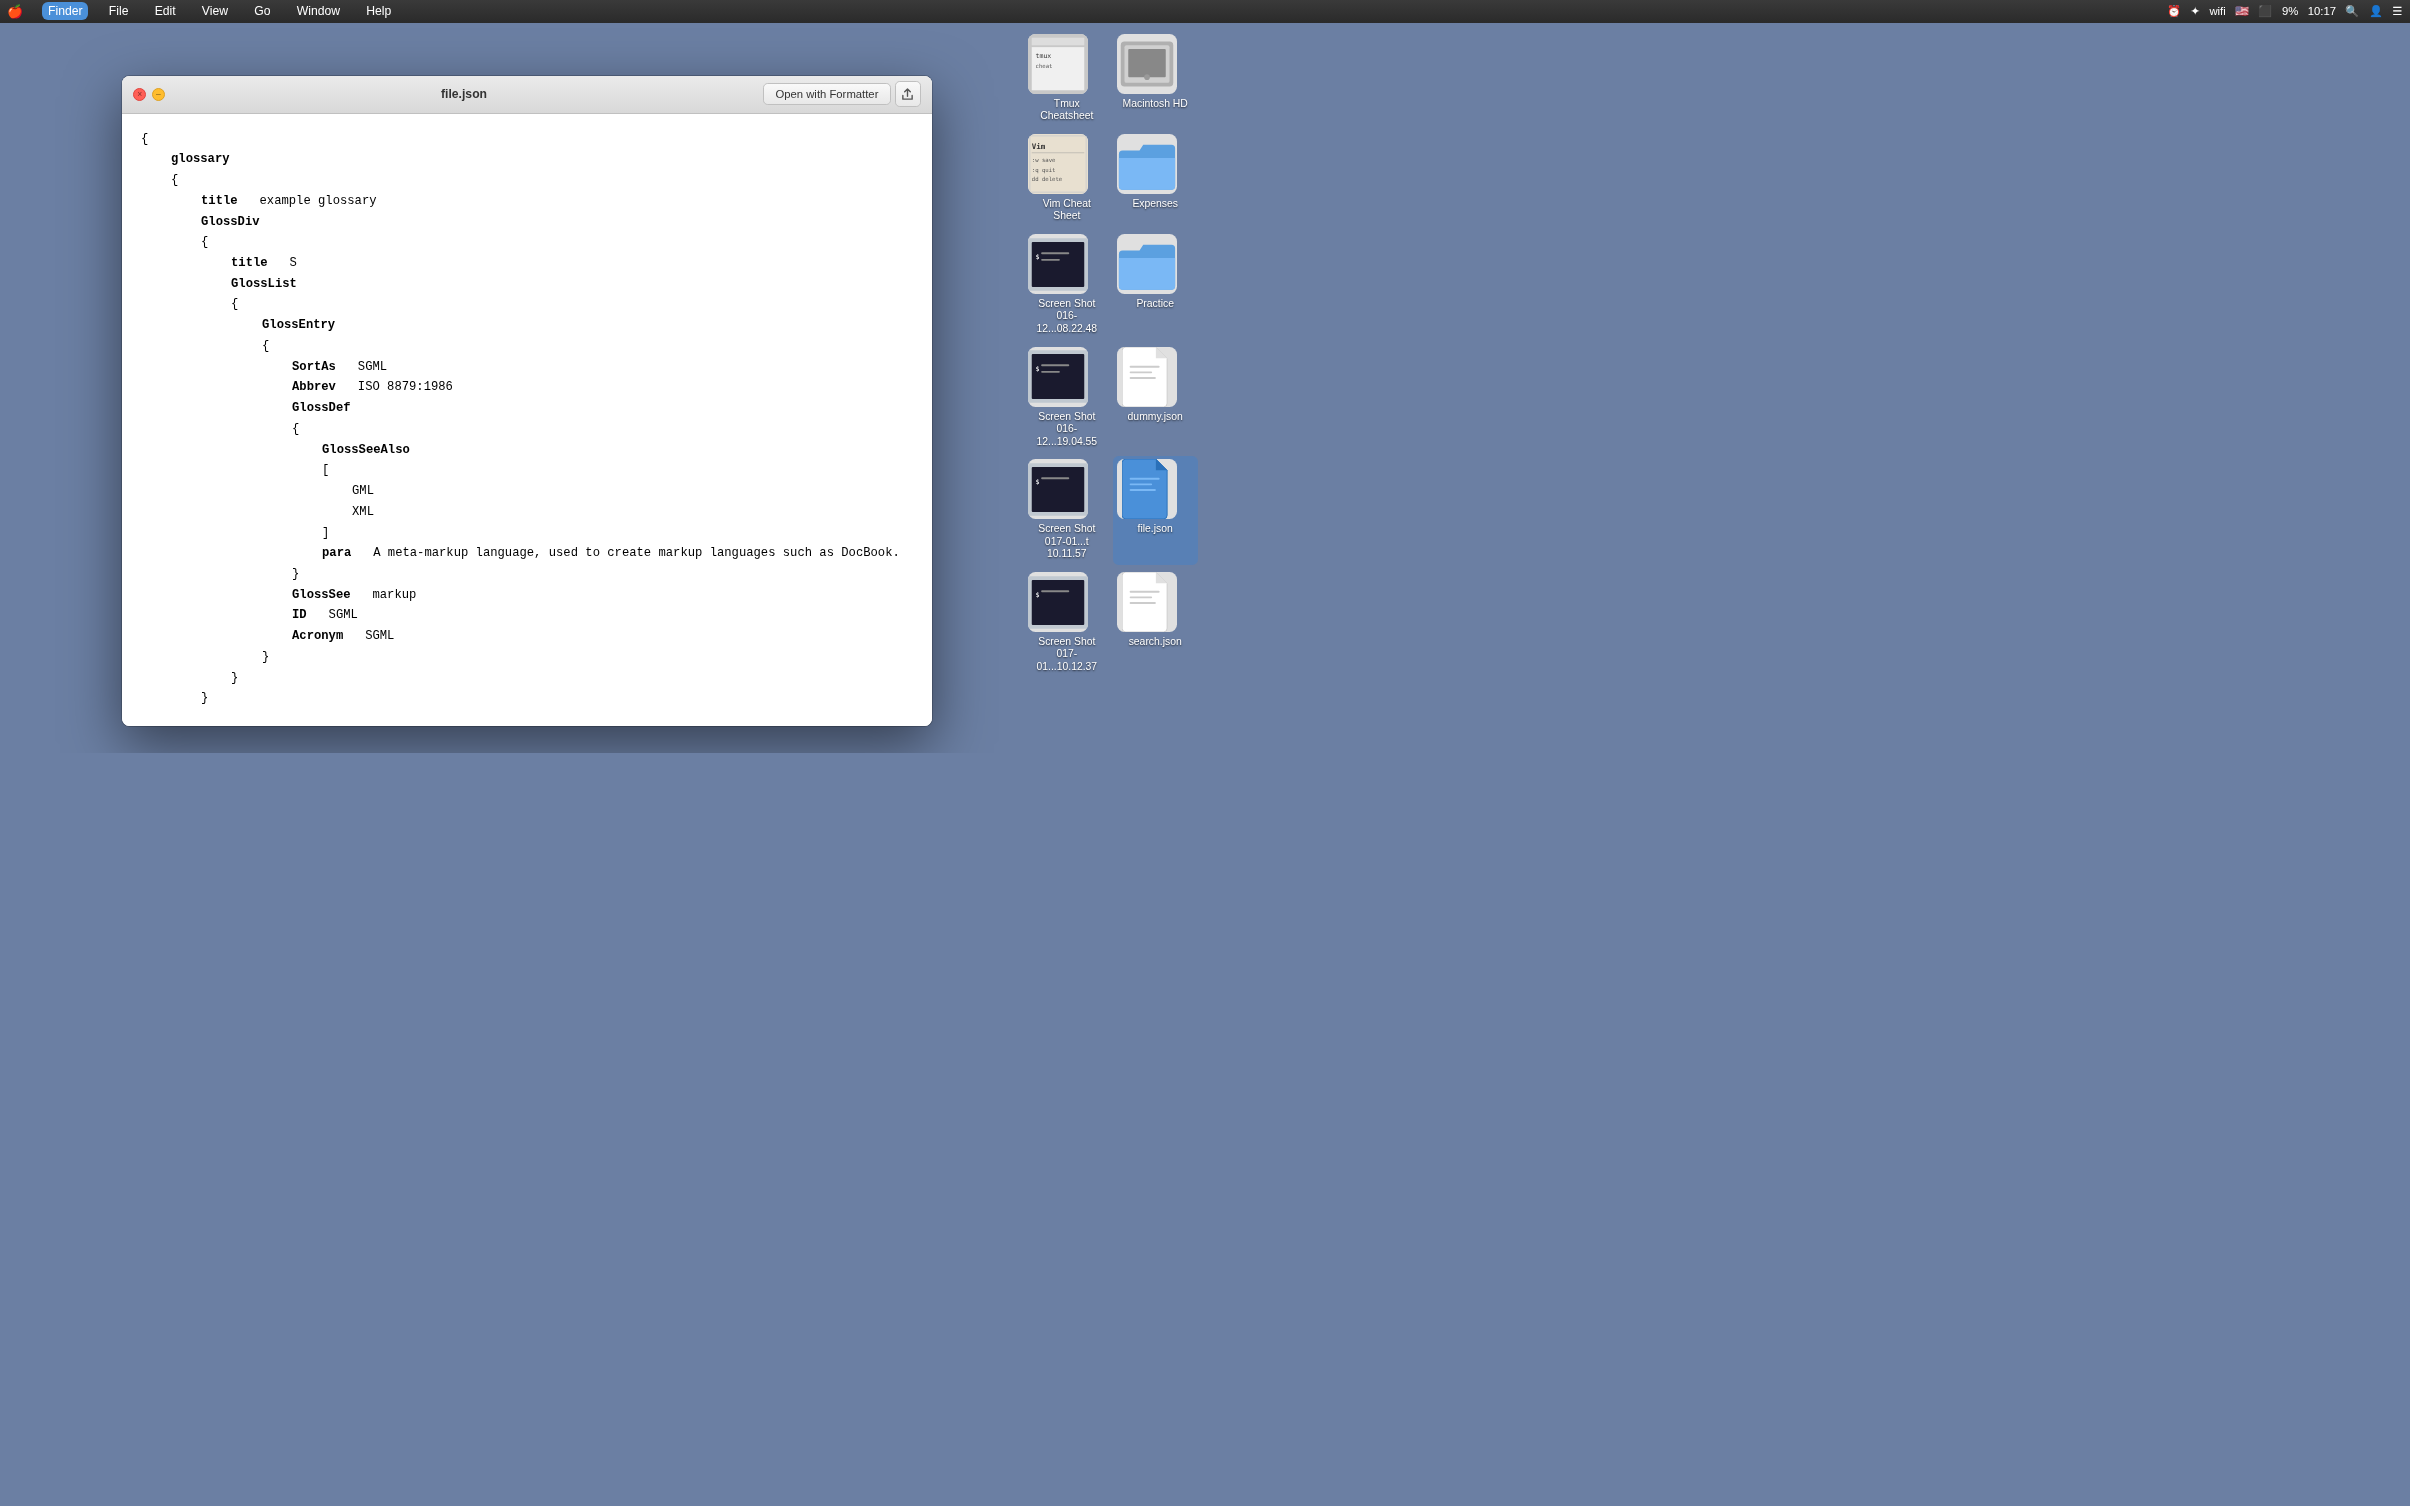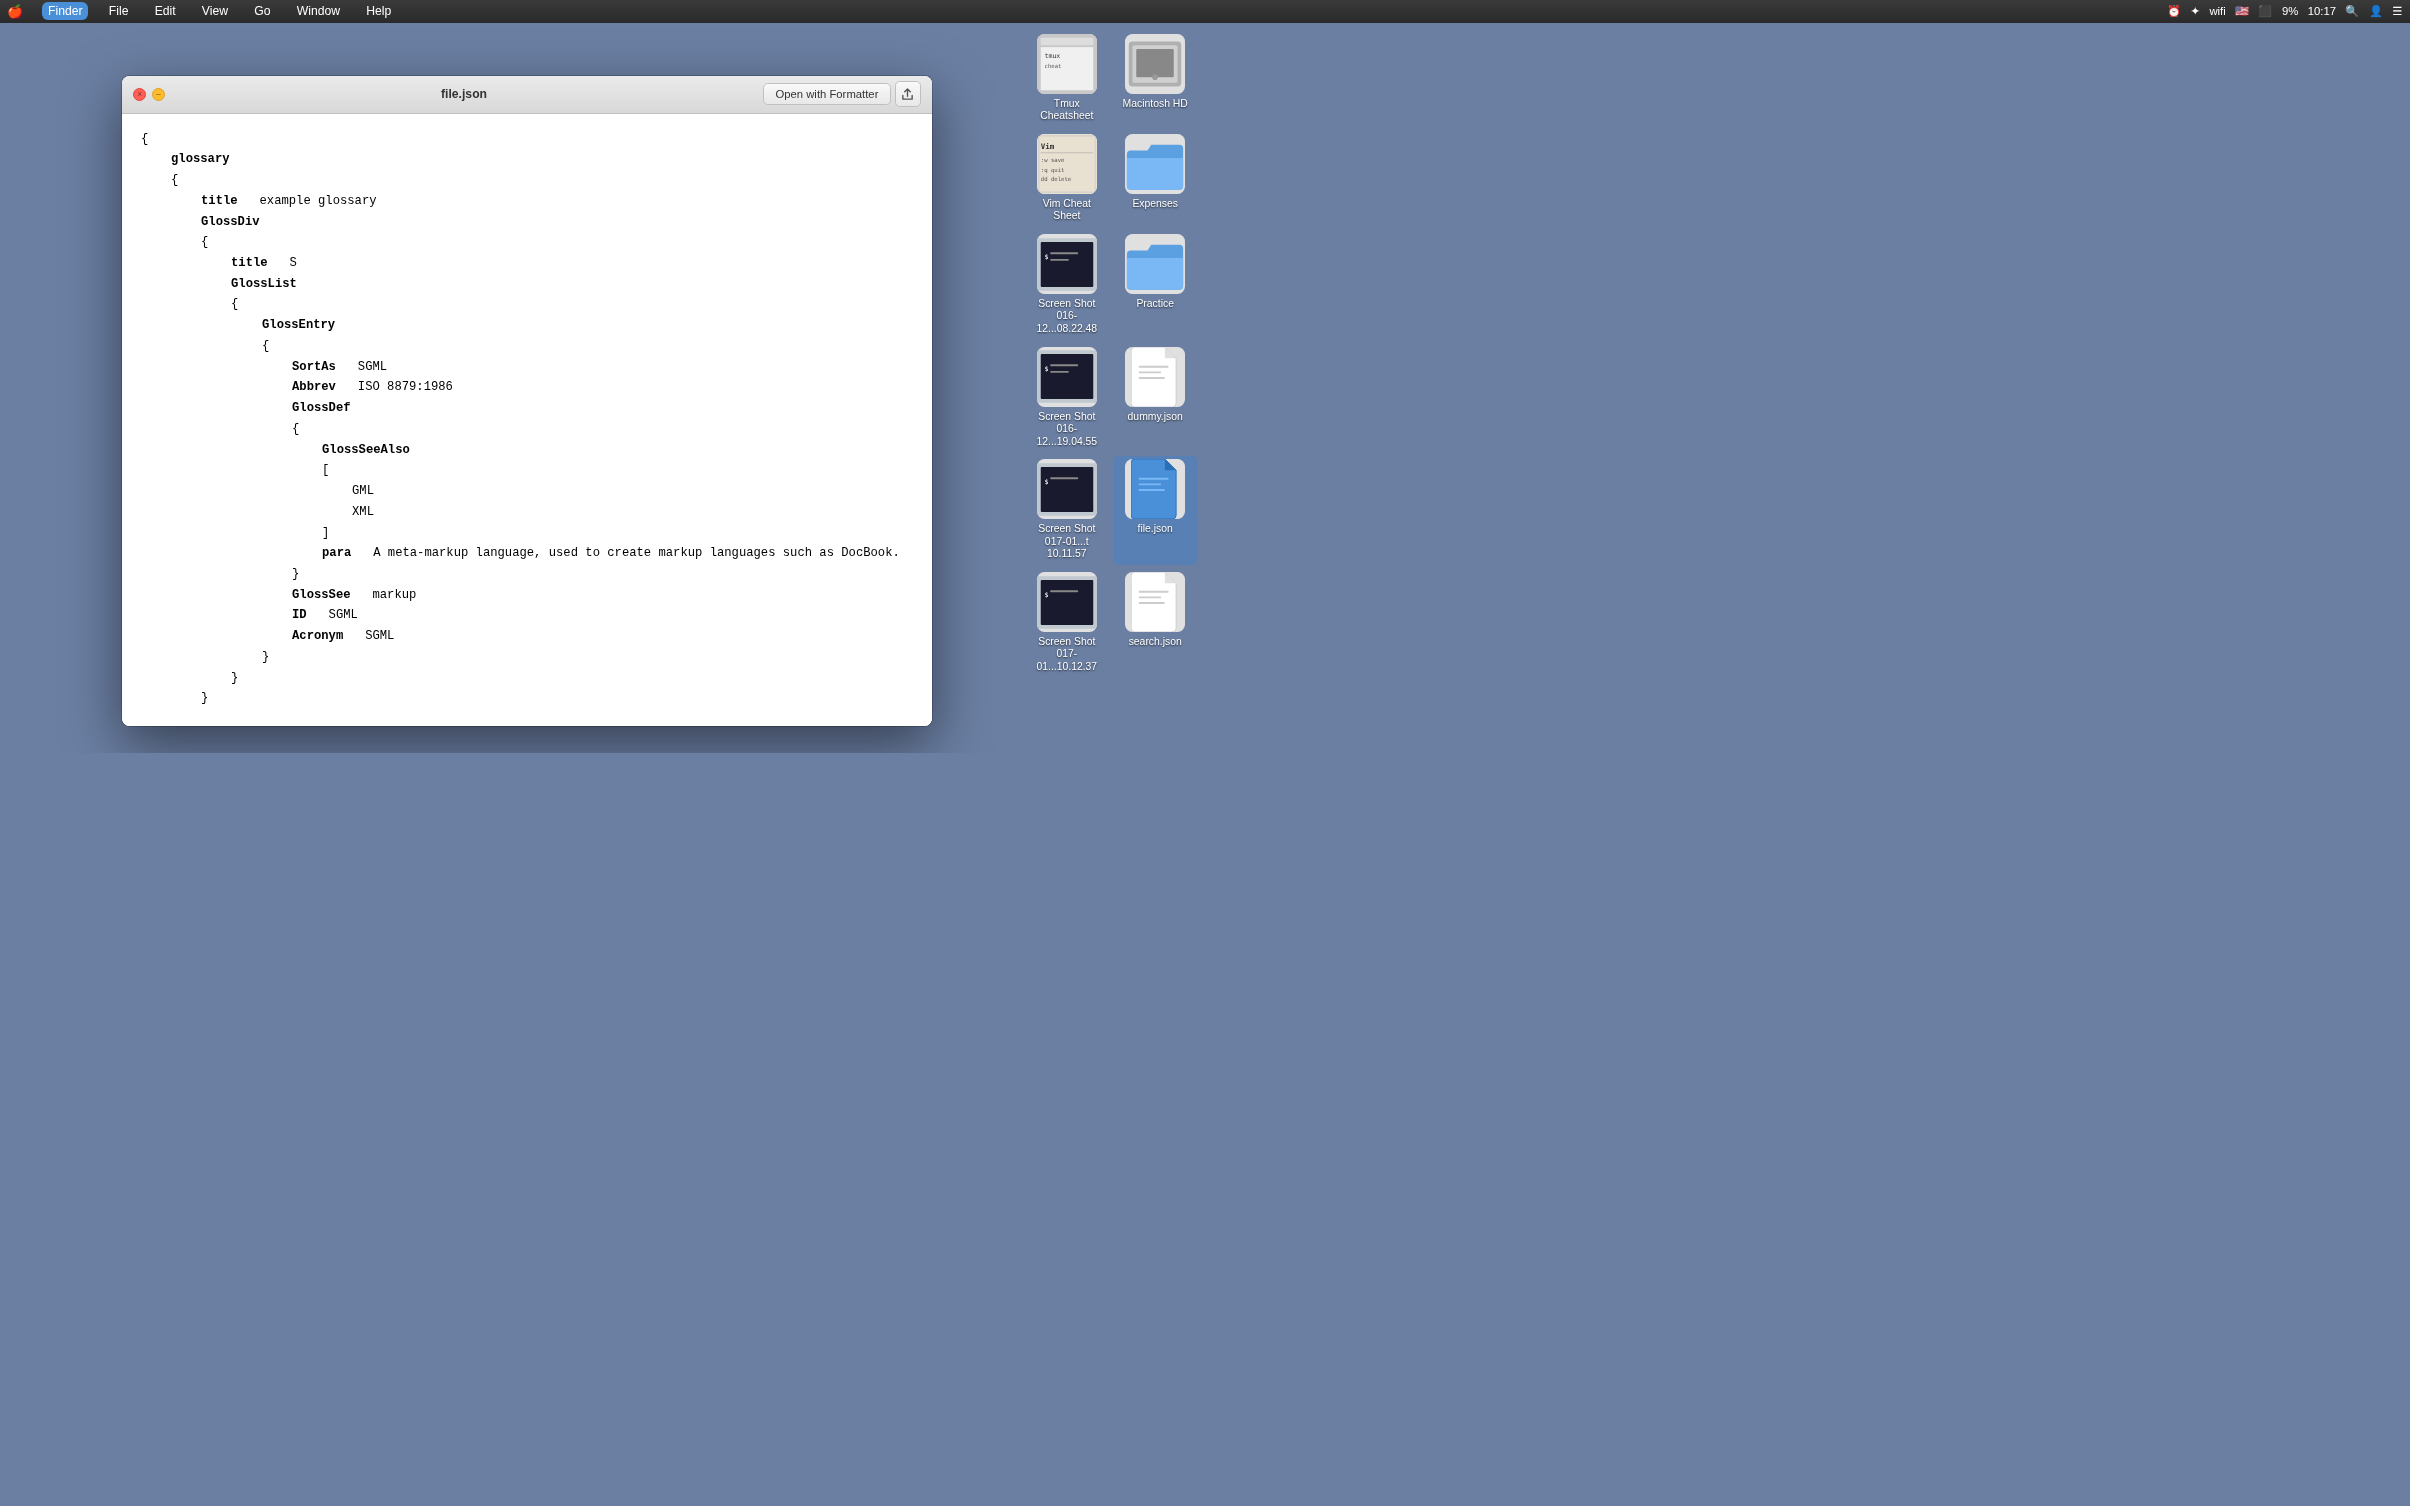--- a/index.html
+++ b/index.html
@@ -83,21 +83,20 @@
 
     .desktop-row {
       display: flex;
       gap: 3.8px;
       justify-content: flex-end;
     }
 
     .desktop-icon {
       display: flex;
       flex-direction: column;
-      align-items: center;
       width: 85px;
       padding: 3.8px;
       border-radius: 5.6px;
       cursor: pointer;
       gap: 3.8px;
     }
 
     .desktop-icon.selected {
       background: rgba(70, 130, 200, 0.5);
     }

